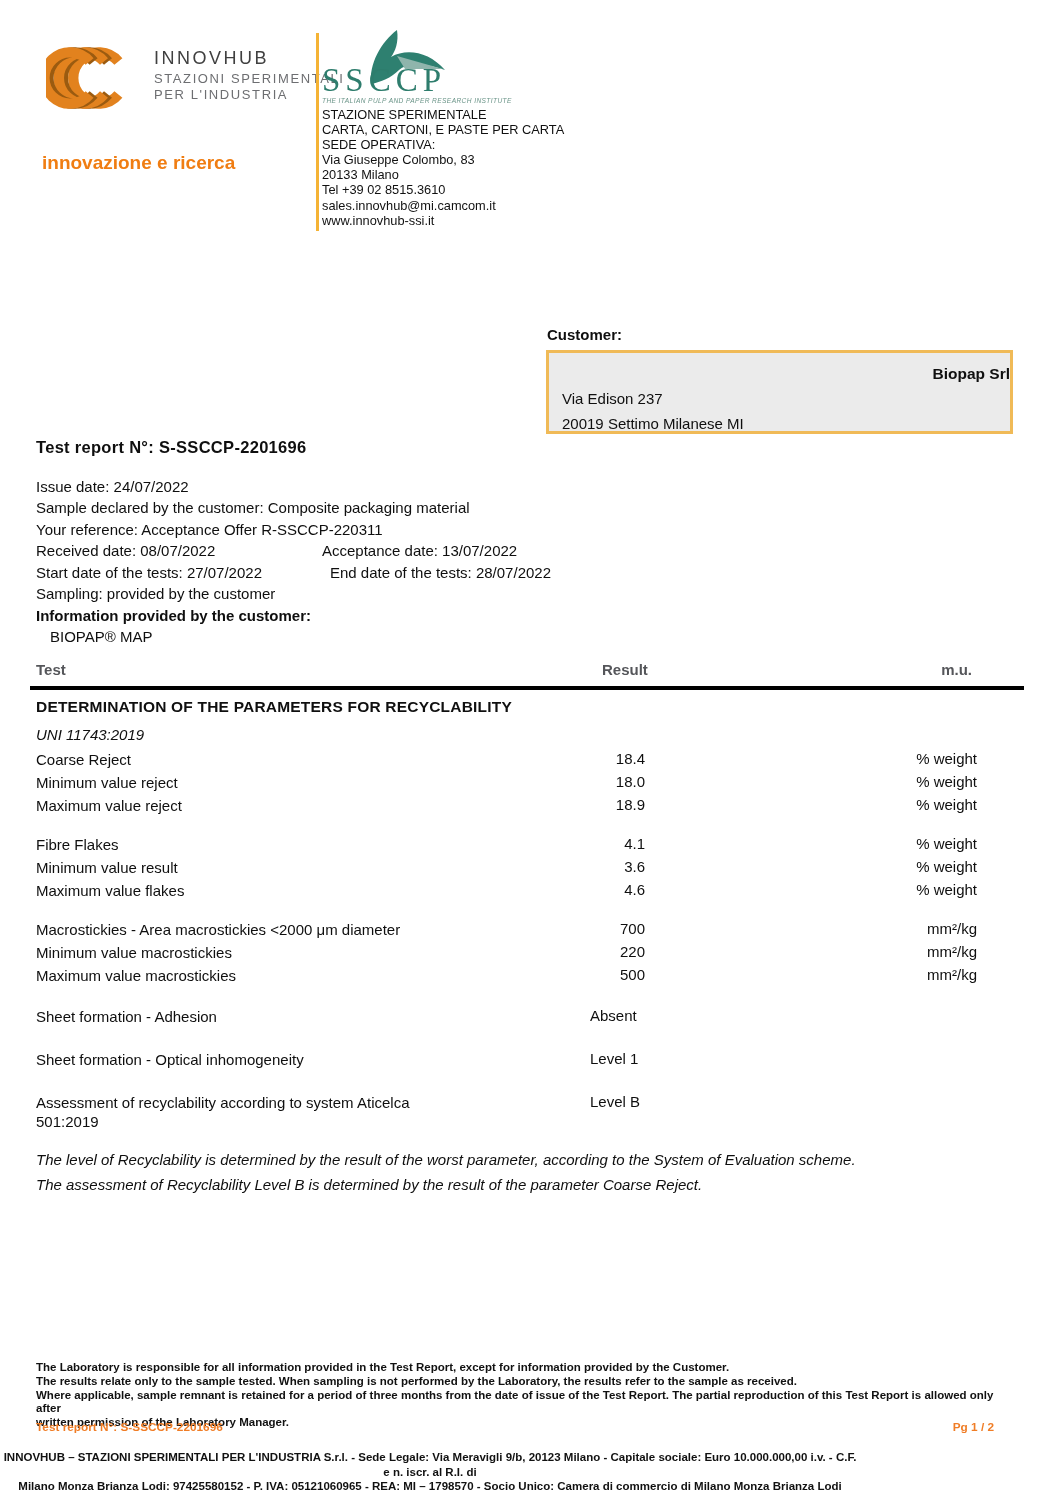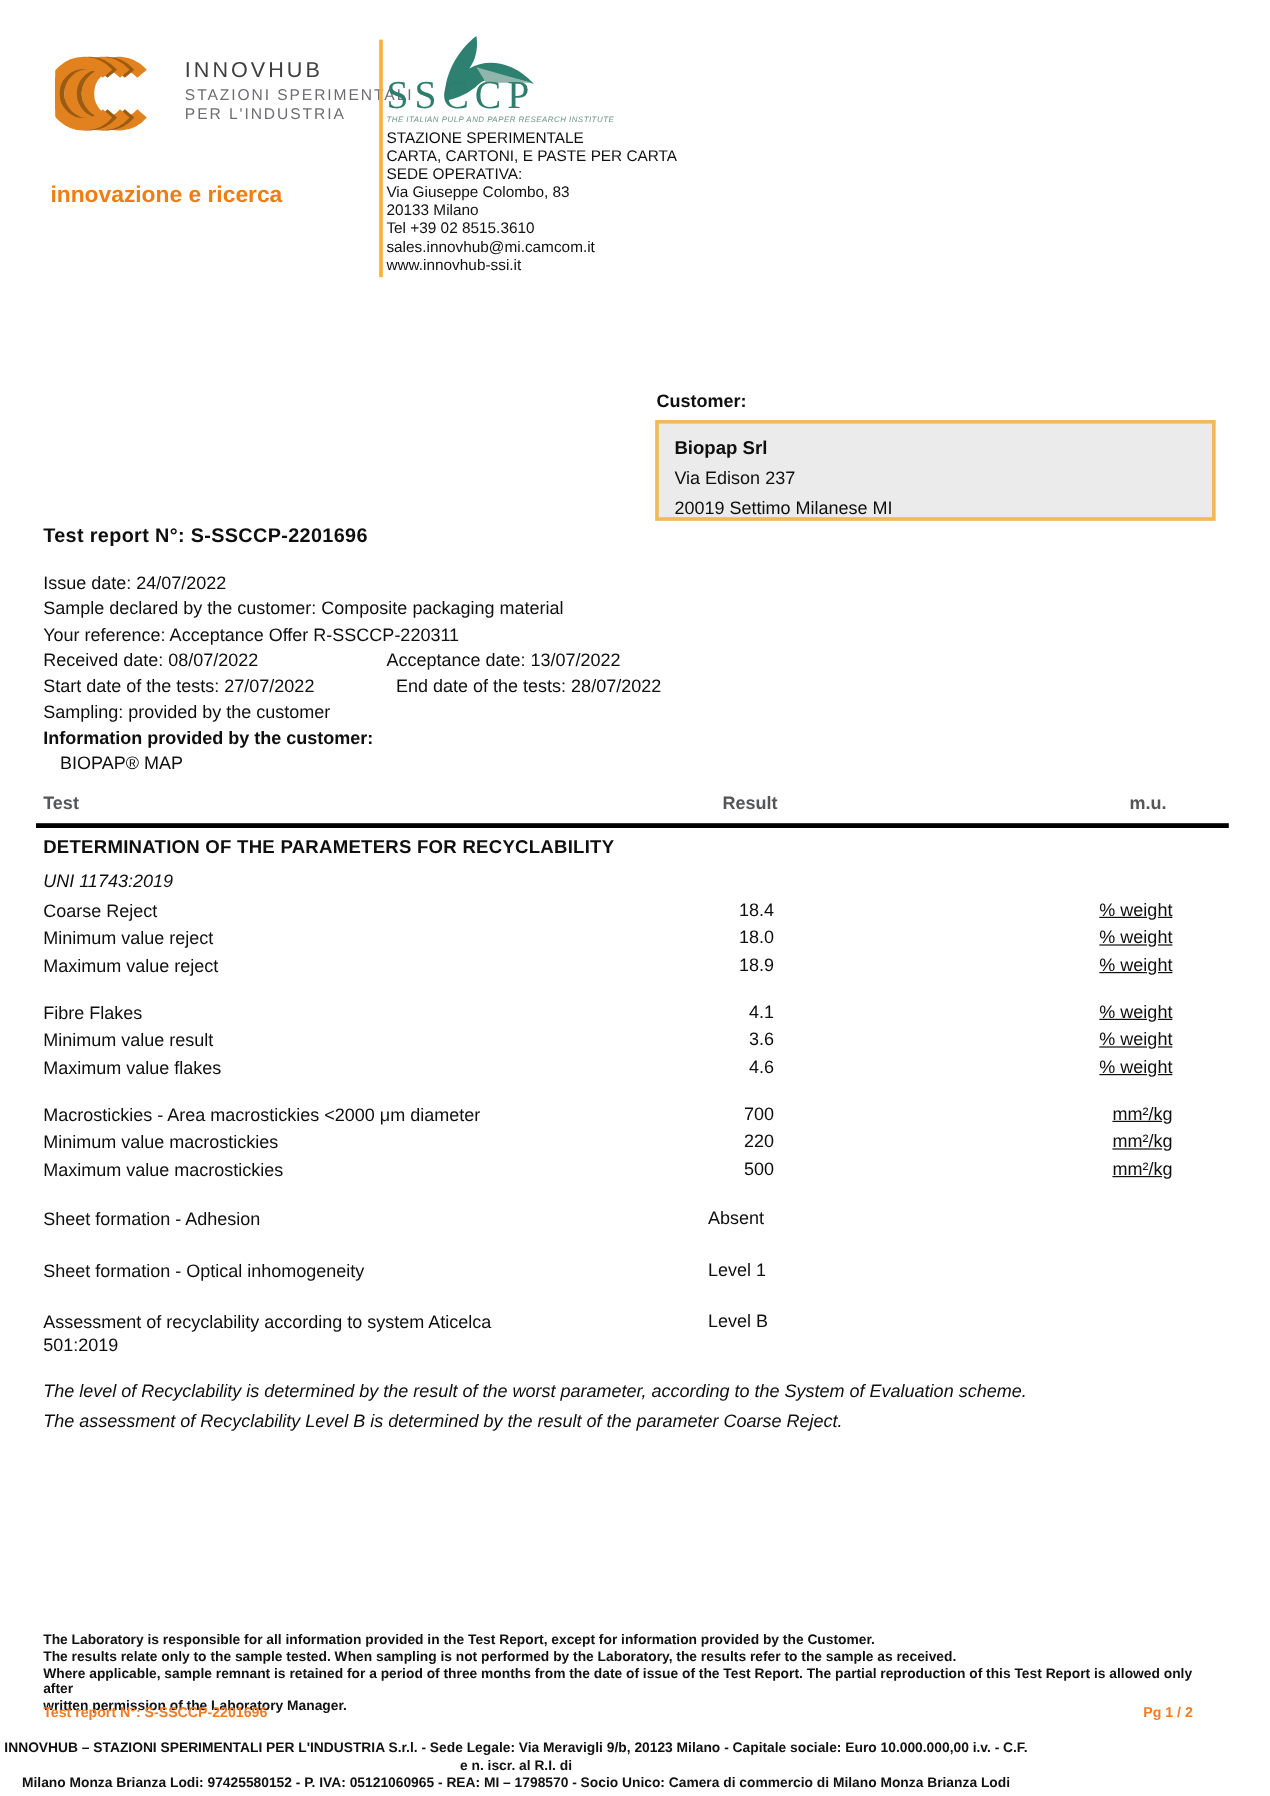--- a/index.html
+++ b/index.html
@@ -15,21 +15,21 @@
   .vline{left:316px;top:33px;width:3px;height:198px;background:#f5b335;}
   .ssccp-word{left:322px;top:62px;font-family:"Liberation Serif",serif;font-size:33px;
               letter-spacing:5px;color:#2e7d6d;}
   .ssccp-tag{left:322px;top:97px;font-size:6.6px;letter-spacing:.4px;color:#6a9488;font-style:italic;white-space:nowrap;}
   .ssccp-addr{left:322px;top:107px;font-size:12.8px;line-height:15.1px;color:#111;}
 
   
   .cust-label{left:547px;top:326px;font-size:15px;font-weight:600;}
   .cust-box{left:546px;top:350px;width:448px;height:62px;background:#ebebeb;
             border:3px solid #f0ba57;padding:8px 0 8px 13px;}
-  .cust-name{font-size:15.5px;font-weight:700;line-height:25px;}
+  .cust-name{font-size:15.5px;font-weight:700;line-height:25px;text-align:right;}
   .cust-line{font-size:15px;line-height:25px;}
 
   
   .rpt-title{left:36px;top:438px;font-size:16.5px;font-weight:700;letter-spacing:.3px;}
   .meta{left:36px;font-size:15px;line-height:21px;}
   .m-issue{top:476px;} .m-sample{top:497px;} .m-ref{top:519px;}
   .m-recv{top:540px;display:flex;} .m-recv .first{width:286px;}
   .m-start{top:562px;display:flex;} .m-start .first{width:294px;}
   .m-sampling{top:583px;} .m-info{top:605px;font-weight:700;} .m-infoval{top:626px;left:50px;}
 
@@ -41,21 +41,21 @@
   .sec-method{left:36px;top:726px;font-size:15px;font-style:italic;}
 
   .results{left:36px;top:750px;width:941px;}
   .grp0{margin-bottom:16px;} .grp1{margin-bottom:16px;} .grp2{margin-bottom:18px;}
   .grp3{margin-bottom:20px;} .grp4{margin-bottom:20px;}
   .row{display:flex;min-height:23px;font-size:15px;align-items:flex-start;}
   .c-name{width:510px;line-height:19px;}
   .c-res{width:99px;white-space:nowrap;}
   .c-res.num{text-align:right;}
   .c-res.txt{padding-left:44px;box-sizing:border-box;text-align:left;width:143px;}
-  .c-mu{flex:1;text-align:right;text-decoration:underline;}
+  .c-mu{flex:1;text-align:right;}
 
   .note{left:36px;font-size:15px;font-style:italic;line-height:25px;}
   .note1{top:1147px;} .note2{top:1172px;}
 
   
   .footnotes{left:36px;top:1361px;width:978px;font-size:11.5px;font-weight:700;
              line-height:13.8px;color:#111;}
   .pagebar{left:36px;top:1420px;width:958px;display:flex;font-size:11.8px;font-weight:700;color:#f07d26;}
   .pagebar .ref{flex:1;}
   .company{left:0;top:1450px;width:860px;text-align:center;font-size:11.5px;font-weight:700;

